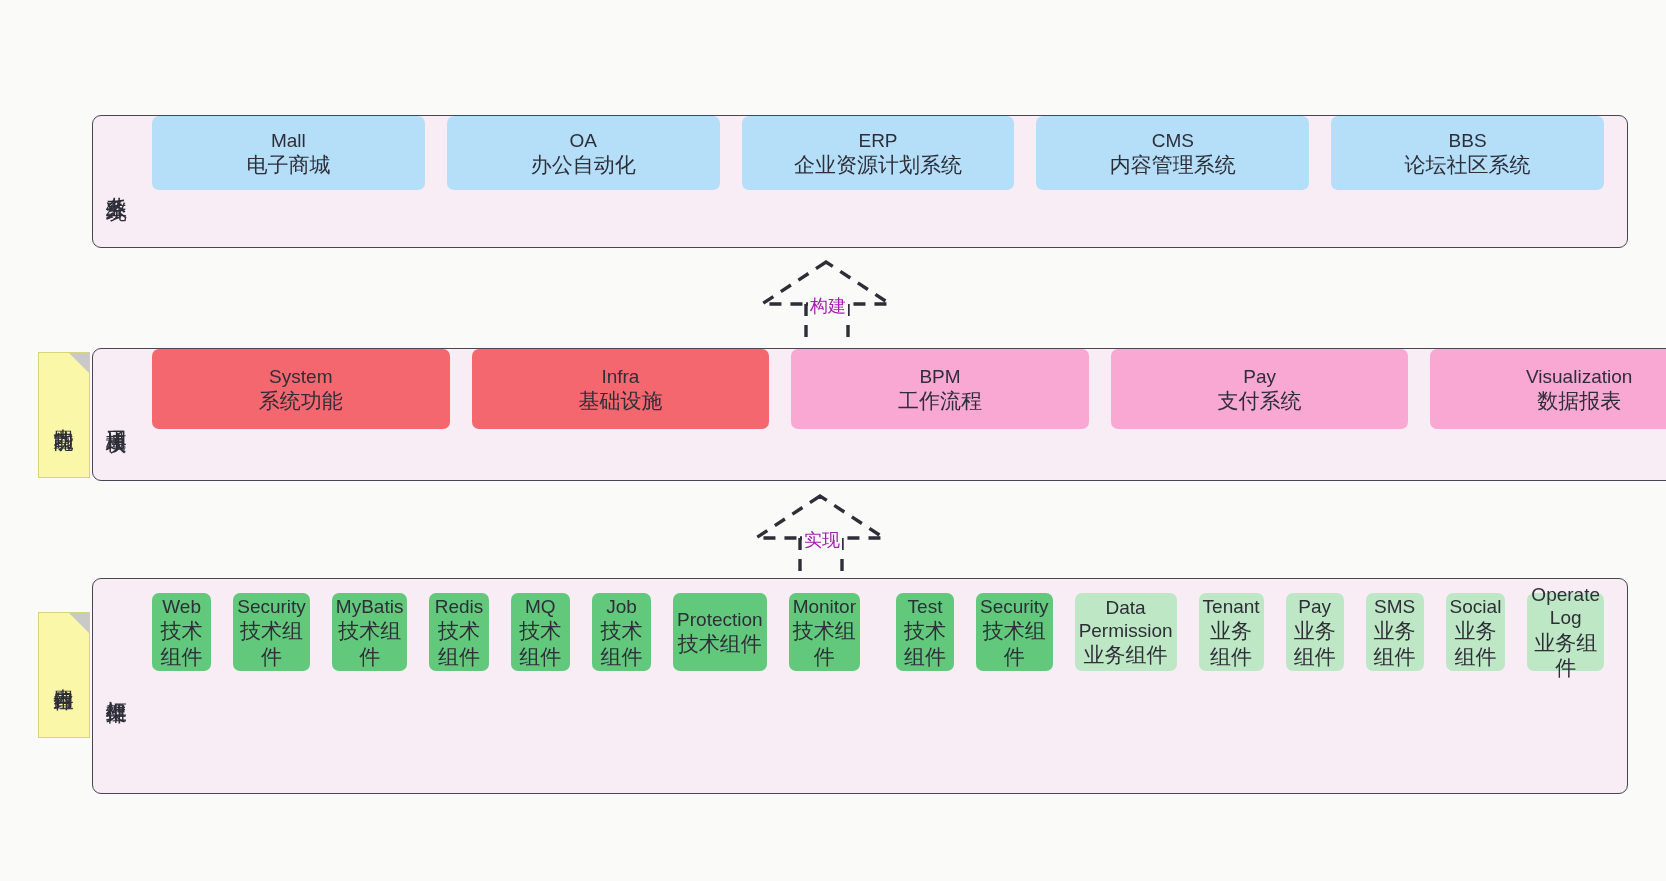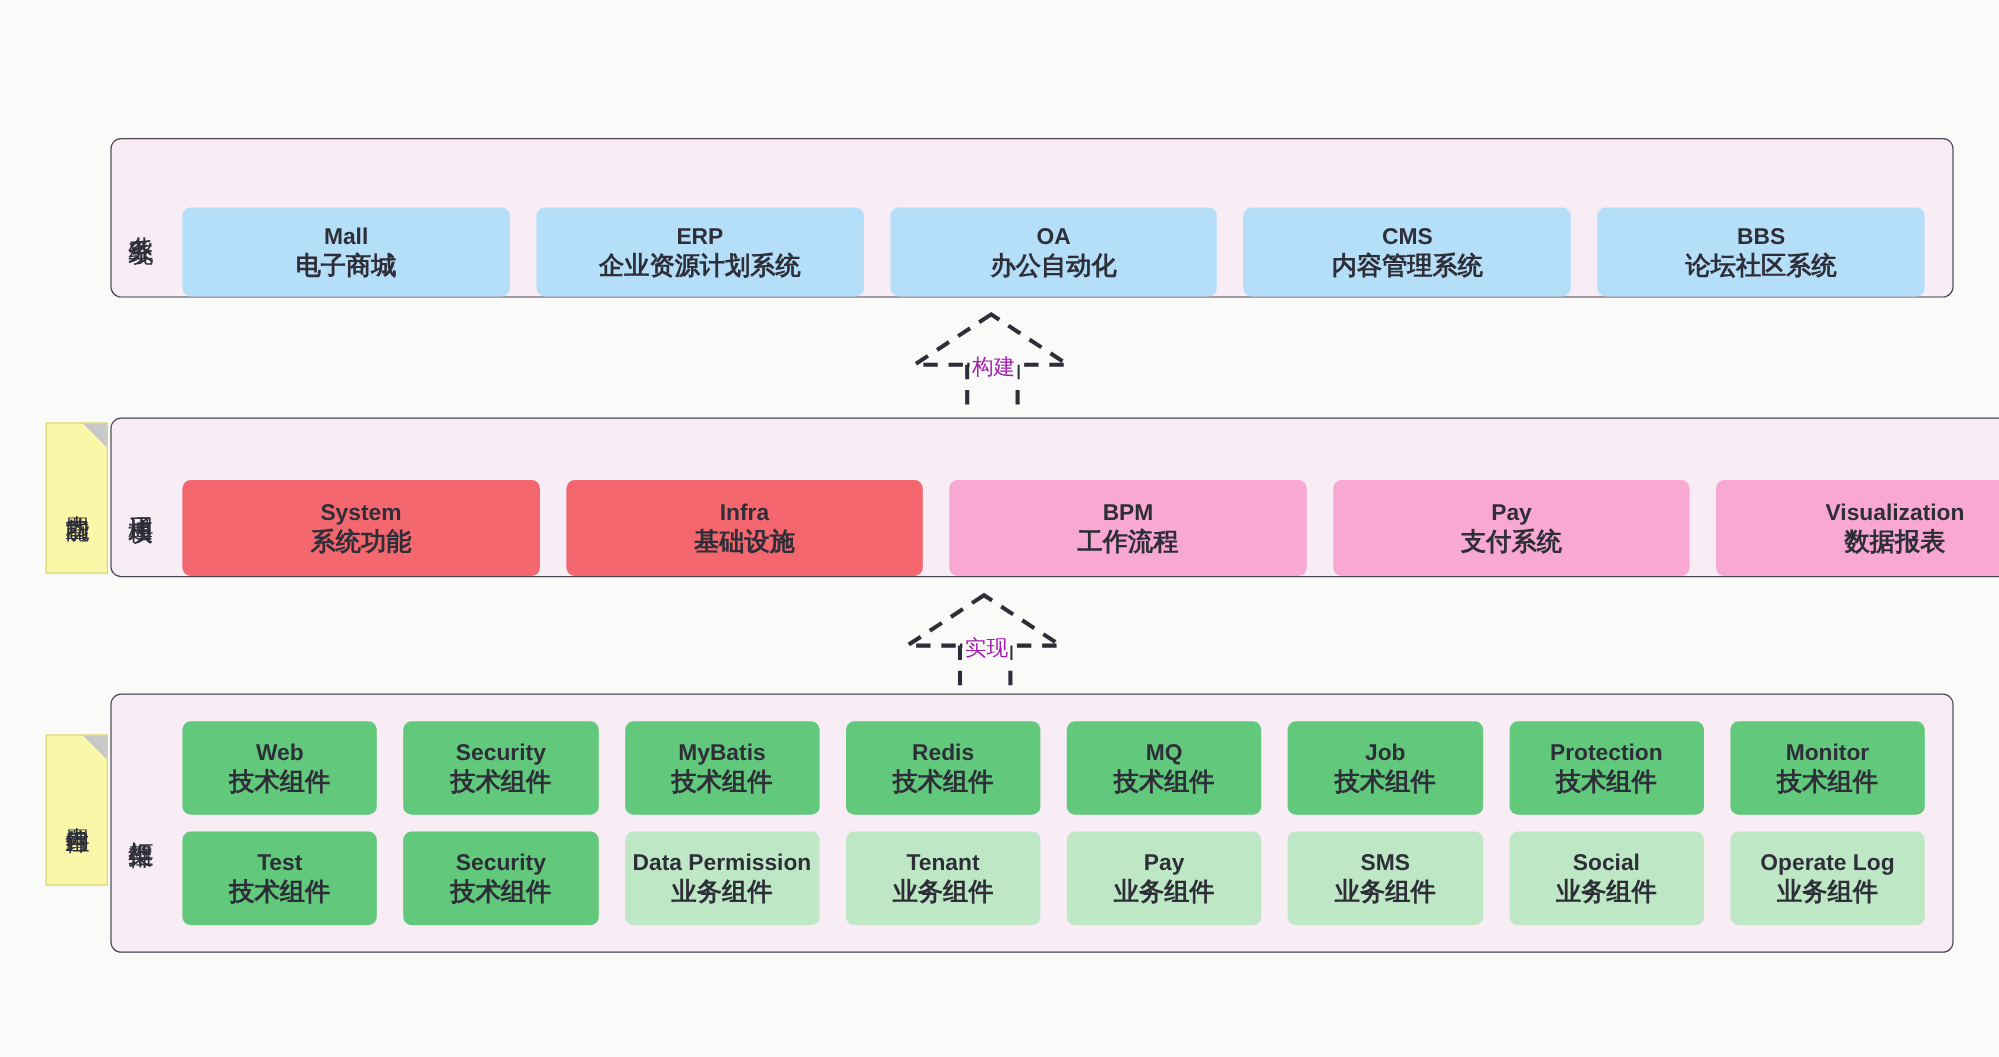--- a/index.html
+++ b/index.html
@@ -33,27 +33,25 @@
     line-height:1.08;
     letter-spacing:1px;
     writing-mode:vertical-rl;
     text-orientation:upright;
     color:#2E2E38;
     user-select:none;
   }
   .cards{
     flex:1 1 auto;
     display:flex;
-    align-items:flex-end;
+    align-items:flex-start;
     padding:0 12px 0 2px;
     gap:0;
-    font-weight:bold;
   }
   .cards.two-row{
-    flex-direction:column;
     justify-content:center;
     gap:14px;
     padding:14px 12px 14px 2px;
   }
   .row{
     display:flex;
     width:100%;
     gap:0;
   }
 
@@ -129,26 +127,26 @@
 
   <div class="layer l1" style="left:92px;top:115px;width:1536px;height:133px;">
     <div class="layer-label">业务系统</div>
     <div class="cards">
 
       <div class="card c-blue">
         <div class="t1">Mall</div>
         <div class="t2">电子商城</div>
       </div>
       <div class="card c-blue">
+        <div class="t1">OA</div>
+        <div class="t2">办公自动化</div>
+      </div>
+      <div class="card c-blue">
         <div class="t1">ERP</div>
         <div class="t2">企业资源计划系统</div>
-      </div>
-      <div class="card c-blue">
-        <div class="t1">OA</div>
-        <div class="t2">办公自动化</div>
       </div>
       <div class="card c-blue">
         <div class="t1">CMS</div>
         <div class="t2">内容管理系统</div>
       </div>
       <div class="card c-blue">
         <div class="t1">BBS</div>
         <div class="t2">论坛社区系统</div>
       </div>
 

